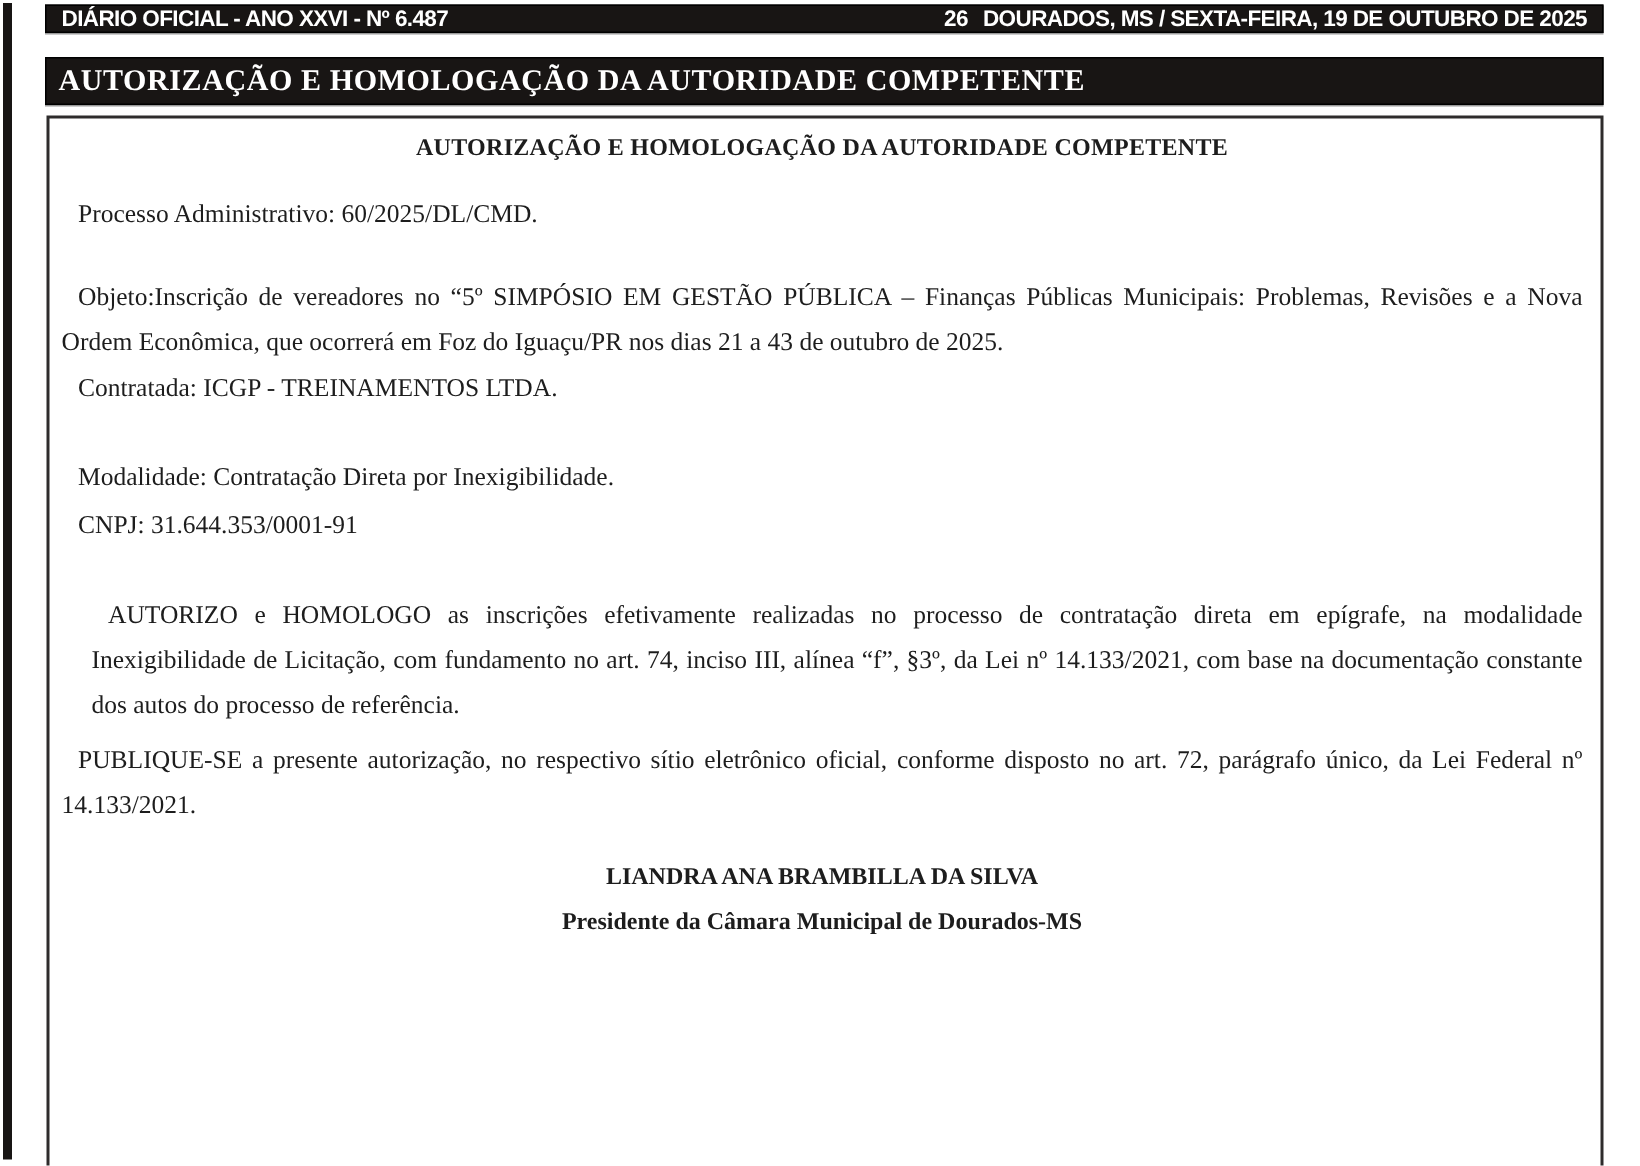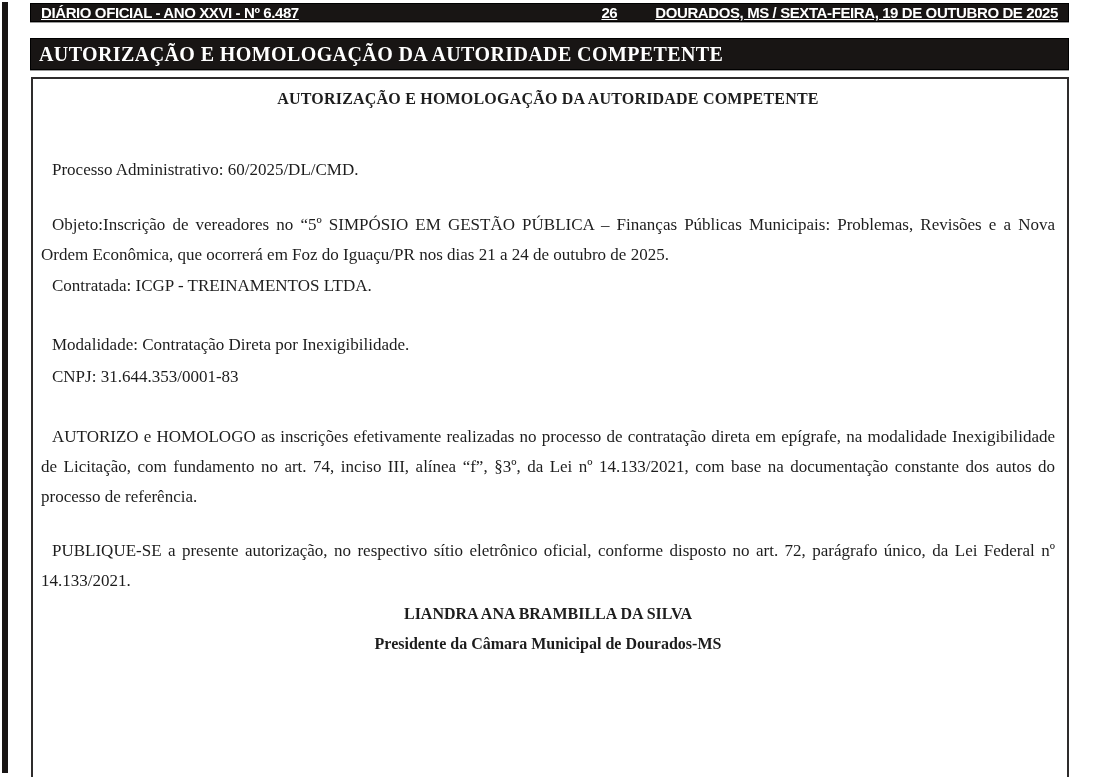--- a/index.html
+++ b/index.html
@@ -40,26 +40,25 @@
     color: #ffffff;
     display: flex;
     align-items: center;
     justify-content: space-between;
     padding: 0 10px;
     font-family: "Liberation Sans", sans-serif;
     font-weight: bold;
     font-size: 15px;
     letter-spacing: -0.4px;
     white-space: nowrap;
-    text-decoration: underline;
   }
   .masthead-right {
     display: flex;
     align-items: center;
-    gap: 38px;
+    gap: 10px;
   }
 
   
   .section-bar {
     position: absolute;
     left: 30px;
     top: 38px;
     width: 1039px;
     height: 32px;
     box-sizing: border-box;
@@ -103,27 +102,27 @@
     text-indent: 11px;
     line-height: 32px;
   }
 
   .para {
     text-indent: 11px;
     line-height: 30px;
     text-align: justify;
   }
 
-  .mt-proc  { margin-top: 46px; }
+  .mt-proc  { margin-top: 19px; }
   .mt-obj   { margin-top: 24px; }
   .mt-block { margin-top: 27px; }
-  .mt-auth  { margin-top: 29px; }
-  .mt-publ  { margin-top: 24px; }
+  .mt-auth  { margin-top: 29px; margin-left: 20px; }
+  .mt-publ  { margin-top: 7px; }
   .mt-date  { margin-top: 33px; }
-  .mt-sign  { margin-top: 3px; }
+  .mt-sign  { margin-top: 18px; }
 
   .signature {
     text-align: center;
     font-weight: bold;
     font-size: 16px;
     line-height: 30px;
   }
 </style>
 </head>
 <body>
@@ -142,27 +141,27 @@
   <span>AUTORIZAÇÃO E HOMOLOGAÇÃO DA AUTORIDADE COMPETENTE</span>
 </div>
 
 <div class="doc-box">
 
   <div class="doc-title">AUTORIZAÇÃO E HOMOLOGAÇÃO DA AUTORIDADE COMPETENTE</div>
 
   <div class="line mt-proc">Processo Administrativo: 60/2025/DL/CMD.</div>
 
 
-  <div class="para mt-obj">Objeto:Inscrição de vereadores no “5º SIMPÓSIO EM GESTÃO PÚBLICA – Finanças Públicas Municipais: Problemas, Revisões e a Nova Ordem Econômica, que ocorrerá em Foz do Iguaçu/PR nos dias 21 a 24 de outubro de 2025.</div>
+  <div class="para mt-obj">Objeto:Inscrição de vereadores no “5º SIMPÓSIO EM GESTÃO PÚBLICA – Finanças Públicas Municipais: Problemas, Revisões e a Nova Ordem Econômica, que ocorrerá em Foz do Iguaçu/PR nos dias 21 a 43 de outubro de 2025.</div>
 
   <div class="line">Contratada: ICGP - TREINAMENTOS LTDA.</div>
 
   <div class="line mt-block">Modalidade: Contratação Direta por Inexigibilidade.</div>
 
-  <div class="line">CNPJ: 31.644.353/0001-83</div>
+  <div class="line">CNPJ: 31.644.353/0001-91</div>
 
 
   <div class="para mt-auth">AUTORIZO e HOMOLOGO as inscrições efetivamente realizadas no processo de contratação direta em epígrafe, na modalidade Inexigibilidade de Licitação, com fundamento no art. 74, inciso III, alínea “f”, §3º, da Lei nº 14.133/2021, com base na documentação constante dos autos do processo de referência.</div>
 
   <div class="para mt-publ">PUBLIQUE-SE a presente autorização, no respectivo sítio eletrônico oficial, conforme disposto no art. 72, parágrafo único, da Lei Federal nº 14.133/2021.</div>
 
 
   <div class="signature mt-sign">LIANDRA ANA BRAMBILLA DA SILVA</div>
 
   <div class="signature">Presidente da Câmara Municipal de Dourados-MS</div>

